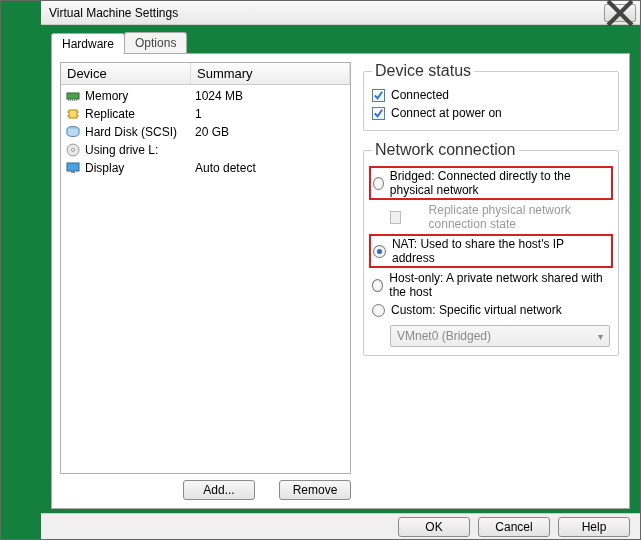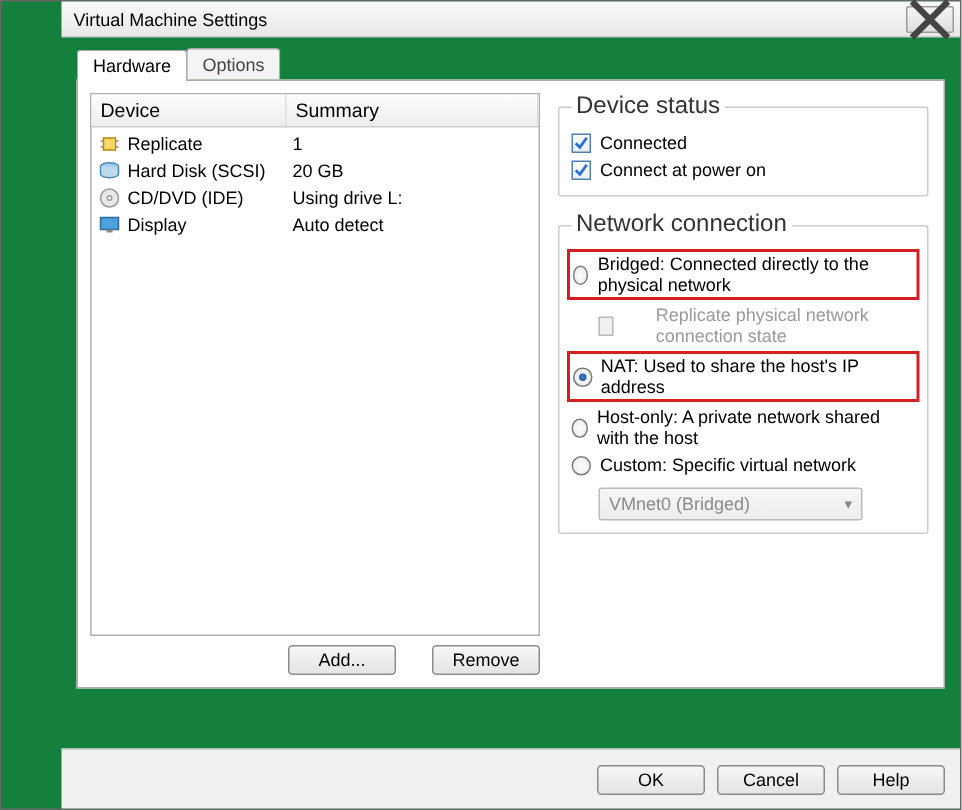--- a/index.html
+++ b/index.html
@@ -122,36 +122,35 @@
   .rad {
     width: 13px; height: 13px;
     border: 1px solid #7a7a7a;
     border-radius: 50%;
     background: radial-gradient(#fff,#e8e8e8);
     display:flex;align-items:center;justify-content:center;
   }
   .rad .dot { width:5px; height:5px; border-radius:50%; background: radial-gradient(#3c7dd1,#1c4d9a); }
   .combo {
     margin-top: 6px; margin-left: 18px;
-    width: 176px; height: 22px;
+    width: 220px; height: 22px;
     border: 1px solid #bbb;
     background: linear-gradient(#f6f6f6,#ededed);
     border-radius: 2px;
     display:flex;align-items:center;justify-content:space-between;
     padding: 0 6px; color:#8a8a8a;
     font-size: 12px;
   }
   .combo .arrow { font-size: 10px; color:#888; }
   .footer {
-    height: 40px;
+    height: 26px;
     border-top: 1px solid #ccc;
     display:flex; align-items:center; justify-content:flex-end;
     gap: 8px; padding: 0 10px;
     background: #f0f0f0;
-    margin-top: 36px;
   }
   
   .ico svg { width:16px; height:16px; }
 </style>
 </head>
 <body>
 
 <div class="window">
 
   <div class="titlebar">
@@ -175,20 +174,34 @@
       <div class="left-col">
         <div class="device-list">
           <div class="header">
             <div class="col-device">Device</div>
             <div class="col-summary">Summary</div>
           </div>
           <div class="device-rows" id="device-rows">
               <div class="device-row">
                 <span class="ico">
                   <svg viewBox="0 0 16 16">
+                    <rect x="2" y="5" width="12" height="6" fill="#4da24d" stroke="#2b6b2b"></rect>
+                    <rect x="3" y="11" width="1" height="2" fill="#888"></rect>
+                    <rect x="5" y="11" width="1" height="2" fill="#888"></rect>
+                    <rect x="7" y="11" width="1" height="2" fill="#888"></rect>
+                    <rect x="9" y="11" width="1" height="2" fill="#888"></rect>
+                    <rect x="11" y="11" width="1" height="2" fill="#888"></rect>
+                  </svg>
+                </span>
+                <span class="dname">Memory</span>
+                <span class="dsum">1024 MB</span>
+              </div>
+              <div class="device-row">
+                <span class="ico">
+                  <svg viewBox="0 0 16 16">
                     <rect x="4" y="4" width="8" height="8" fill="#ffd966" stroke="#b58a00"></rect>
                     <line x1="2" y1="6" x2="4" y2="6" stroke="#888"></line>
                     <line x1="2" y1="10" x2="4" y2="10" stroke="#888"></line>
                     <line x1="12" y1="6" x2="14" y2="6" stroke="#888"></line>
                     <line x1="12" y1="10" x2="14" y2="10" stroke="#888"></line>
                   </svg>
                 </span>
                 <span class="dname">Replicate</span>
                 <span class="dsum">1</span>
               </div>
@@ -202,21 +215,20 @@
                 <span class="dname">Hard Disk (SCSI)</span>
                 <span class="dsum">20 GB</span>
               </div>
               <div class="device-row">
                 <span class="ico">
                   <svg viewBox="0 0 16 16">
                     <circle cx="8" cy="8" r="6" fill="#e8e8e8" stroke="#999"></circle>
                     <circle cx="8" cy="8" r="1.5" fill="#fff" stroke="#999"></circle>
                   </svg>
                 </span>
-                <span class="dname">CD/DVD (IDE)</span>
                 <span class="dsum">Using drive L:</span>
               </div>
               <div class="device-row">
                 <span class="ico">
                   <svg viewBox="0 0 16 16">
                     <rect x="2" y="3" width="12" height="8" fill="#4aa3df" stroke="#2b6b9a"></rect>
                     <rect x="6" y="11" width="4" height="2" fill="#888"></rect>
                   </svg>
                 </span>
                 <span class="dname">Display</span>

